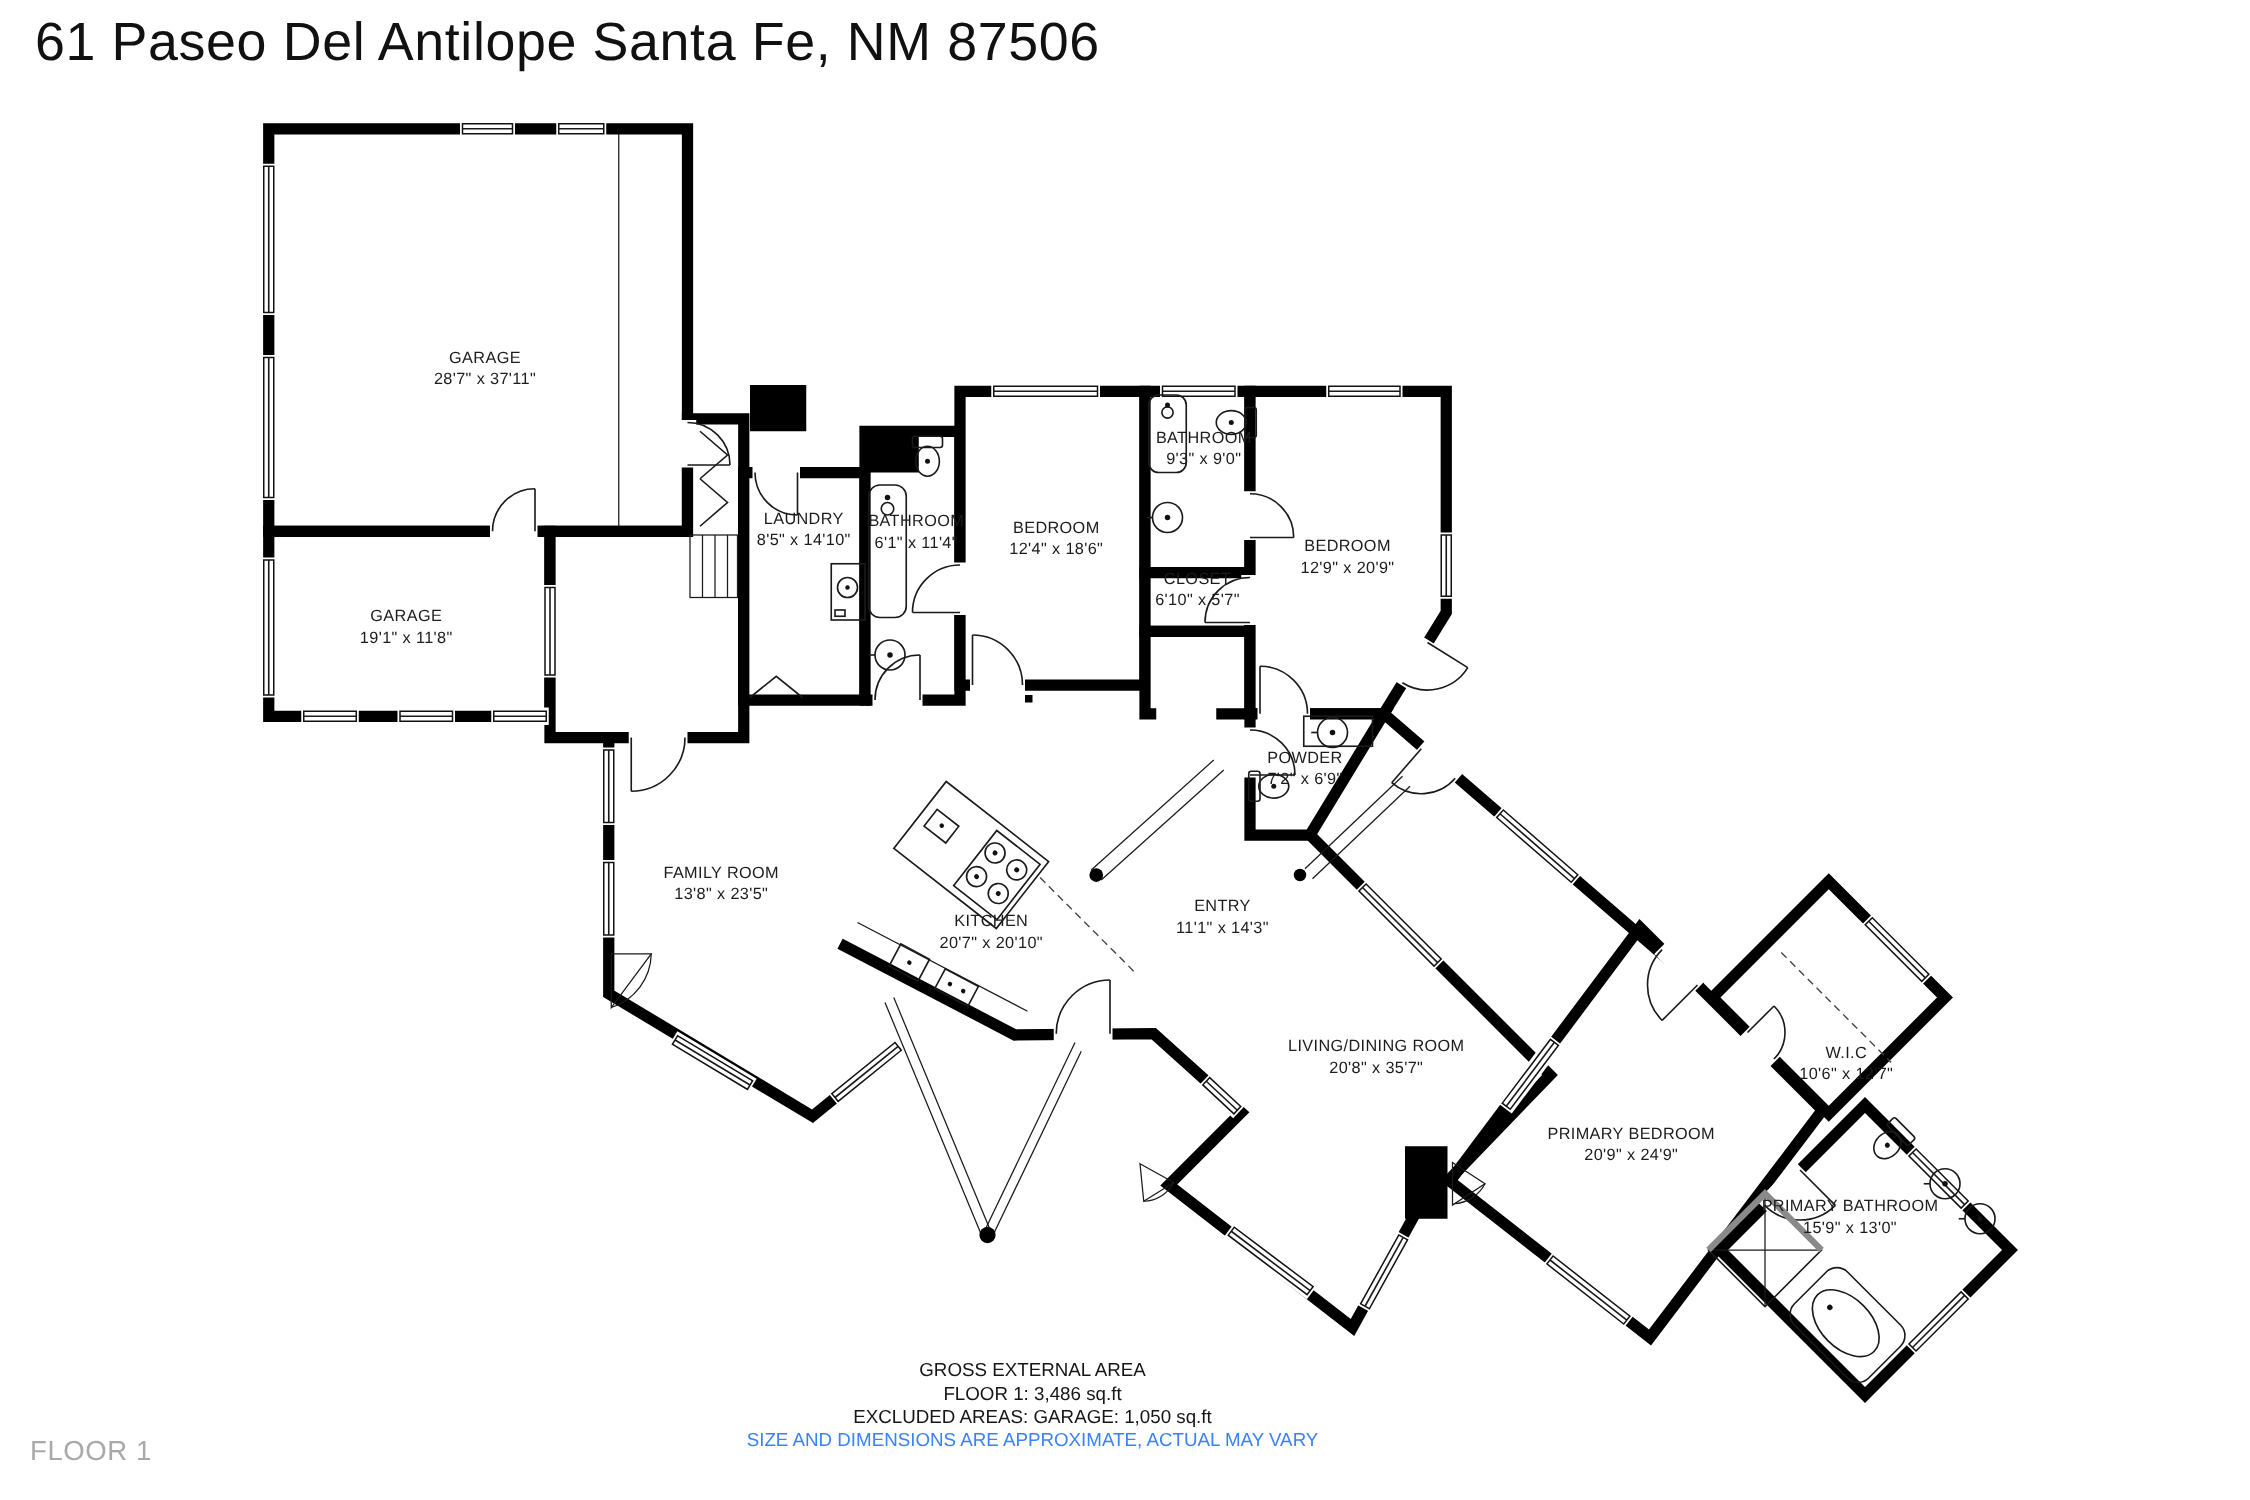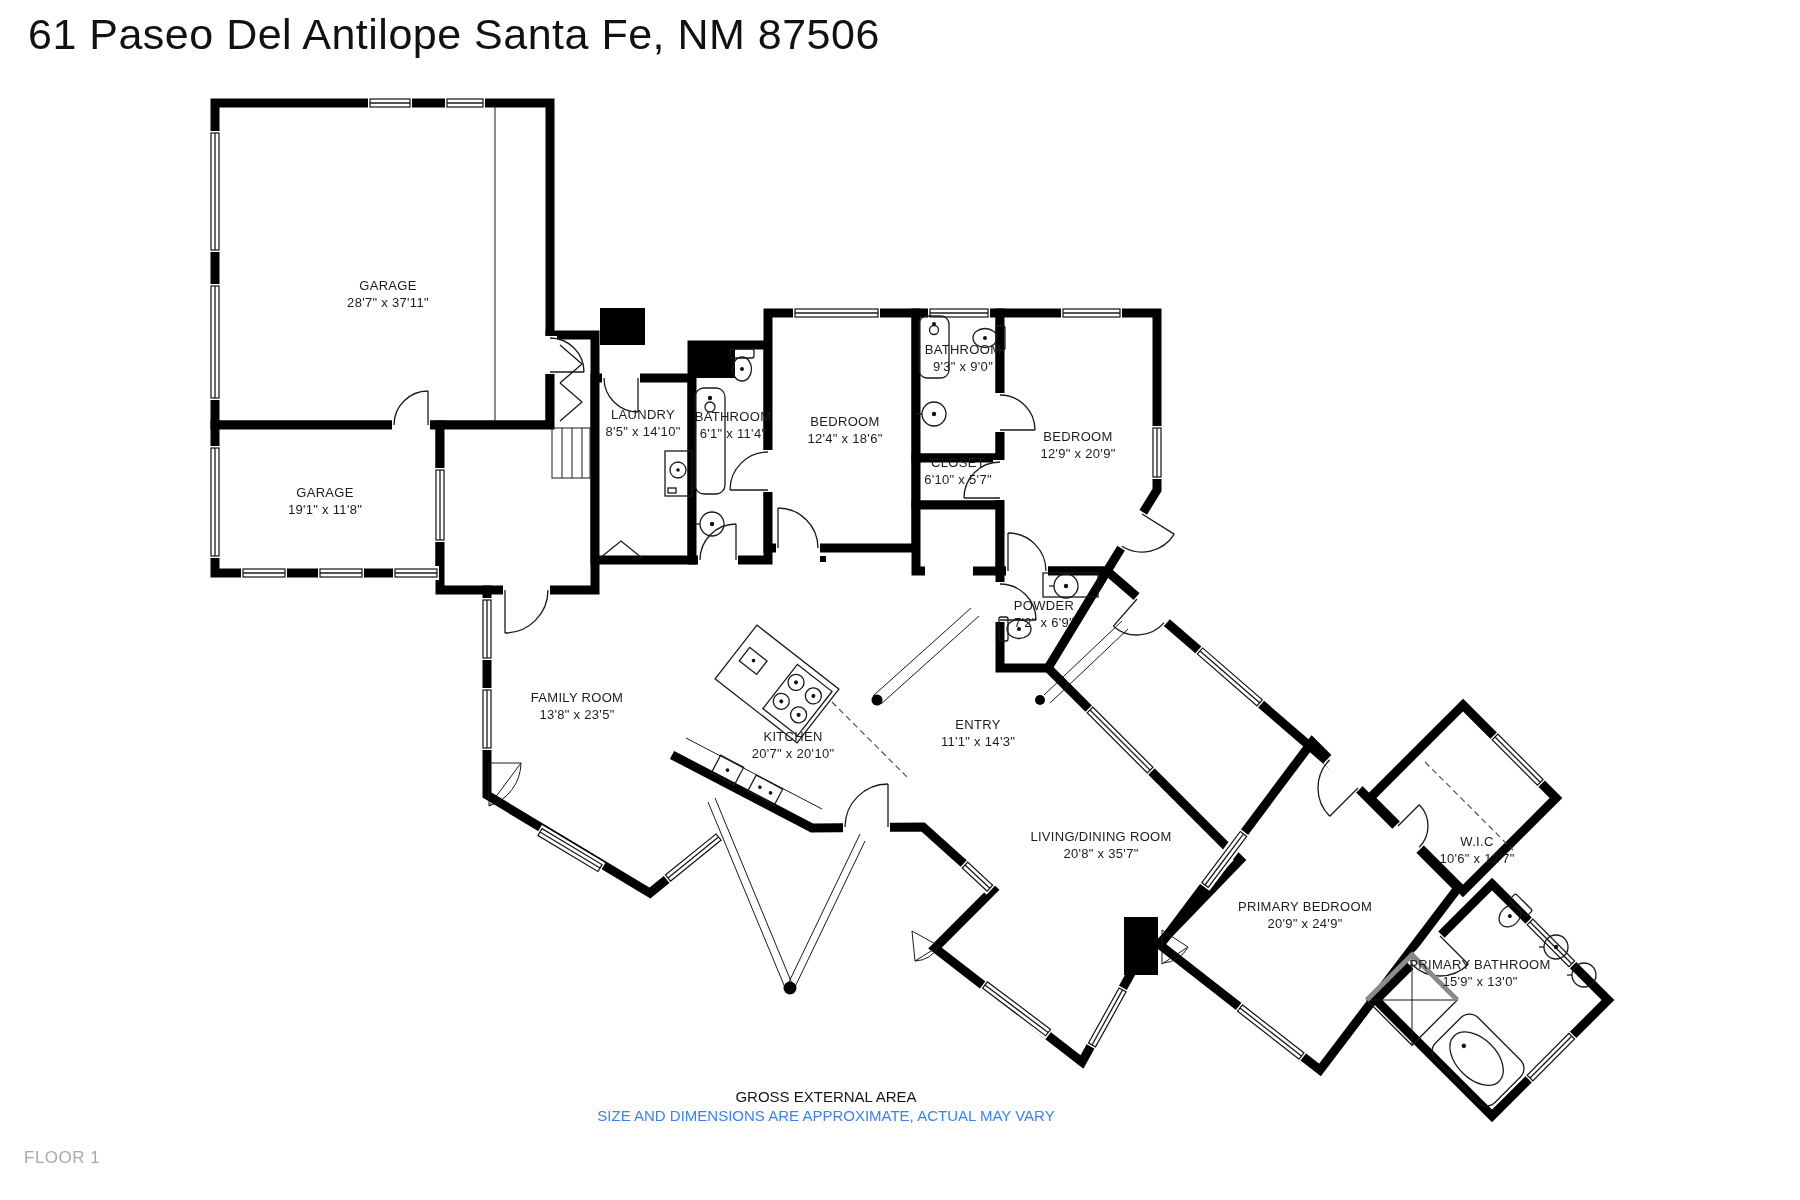--- a/index.html
+++ b/index.html
@@ -15,21 +15,21 @@
   .gap{fill:#fff;stroke:none;}
   .win{fill:#fff;stroke:#111;stroke-width:1.2;}
   .blk{fill:#000;stroke:none;}
   .dash{fill:none;stroke:#444;stroke-width:1.1;stroke-dasharray:6 4;}
   .gray{fill:none;stroke:#8a8a8a;stroke-width:5;}
   text.rm{font-family:"Liberation Sans",sans-serif;font-size:13px;fill:#1c1c1c;
           text-anchor:middle;letter-spacing:.3px;}
   #area-summary{position:absolute;left:0;right:0;top:1088px;text-align:center;
                 font-size:15px;line-height:18.5px;color:#161616;}
   #area-summary .muted{color:#3b82f6;}
-  #floor-label{position:absolute;left:24px;top:1148px;font-size:17px;color:#a9a9a9;
+  #floor-label{position:absolute;left:24px;top:1148px;font-size:22px;color:#a9a9a9;
                letter-spacing:.5px;}
 </style>
 </head>
 <body>
 
 <div id="stage">
 
   <div id="plan-title">61 Paseo Del Antilope Santa Fe, NM 87506</div>
 
   <svg id="floorplan-svg" width="1800" height="1200" viewBox="0 0 1800 1200">
@@ -442,17 +442,19 @@
       <text class="rm" x="1305" y="928">20'9" x 24'9"</text>
       <text class="rm" x="1477" y="846">W.I.C</text>
       <text class="rm" x="1477" y="863">10'6" x 12'7"</text>
       <text class="rm" x="1480" y="969">PRIMARY BATHROOM</text>
       <text class="rm" x="1480" y="986">15'9" x 13'0"</text>
     </g>
   </svg>
 
   <div id="area-summary">
     <div>GROSS EXTERNAL AREA</div>
+    <div>FLOOR 1: 3,486 sq.ft</div>
+    <div>EXCLUDED AREAS: GARAGE: 1,050 sq.ft</div>
     <div class="muted">SIZE AND DIMENSIONS ARE APPROXIMATE, ACTUAL MAY VARY</div>
   </div>
 
   <div id="floor-label">FLOOR 1</div>
 </div>
 
 </body></html>

